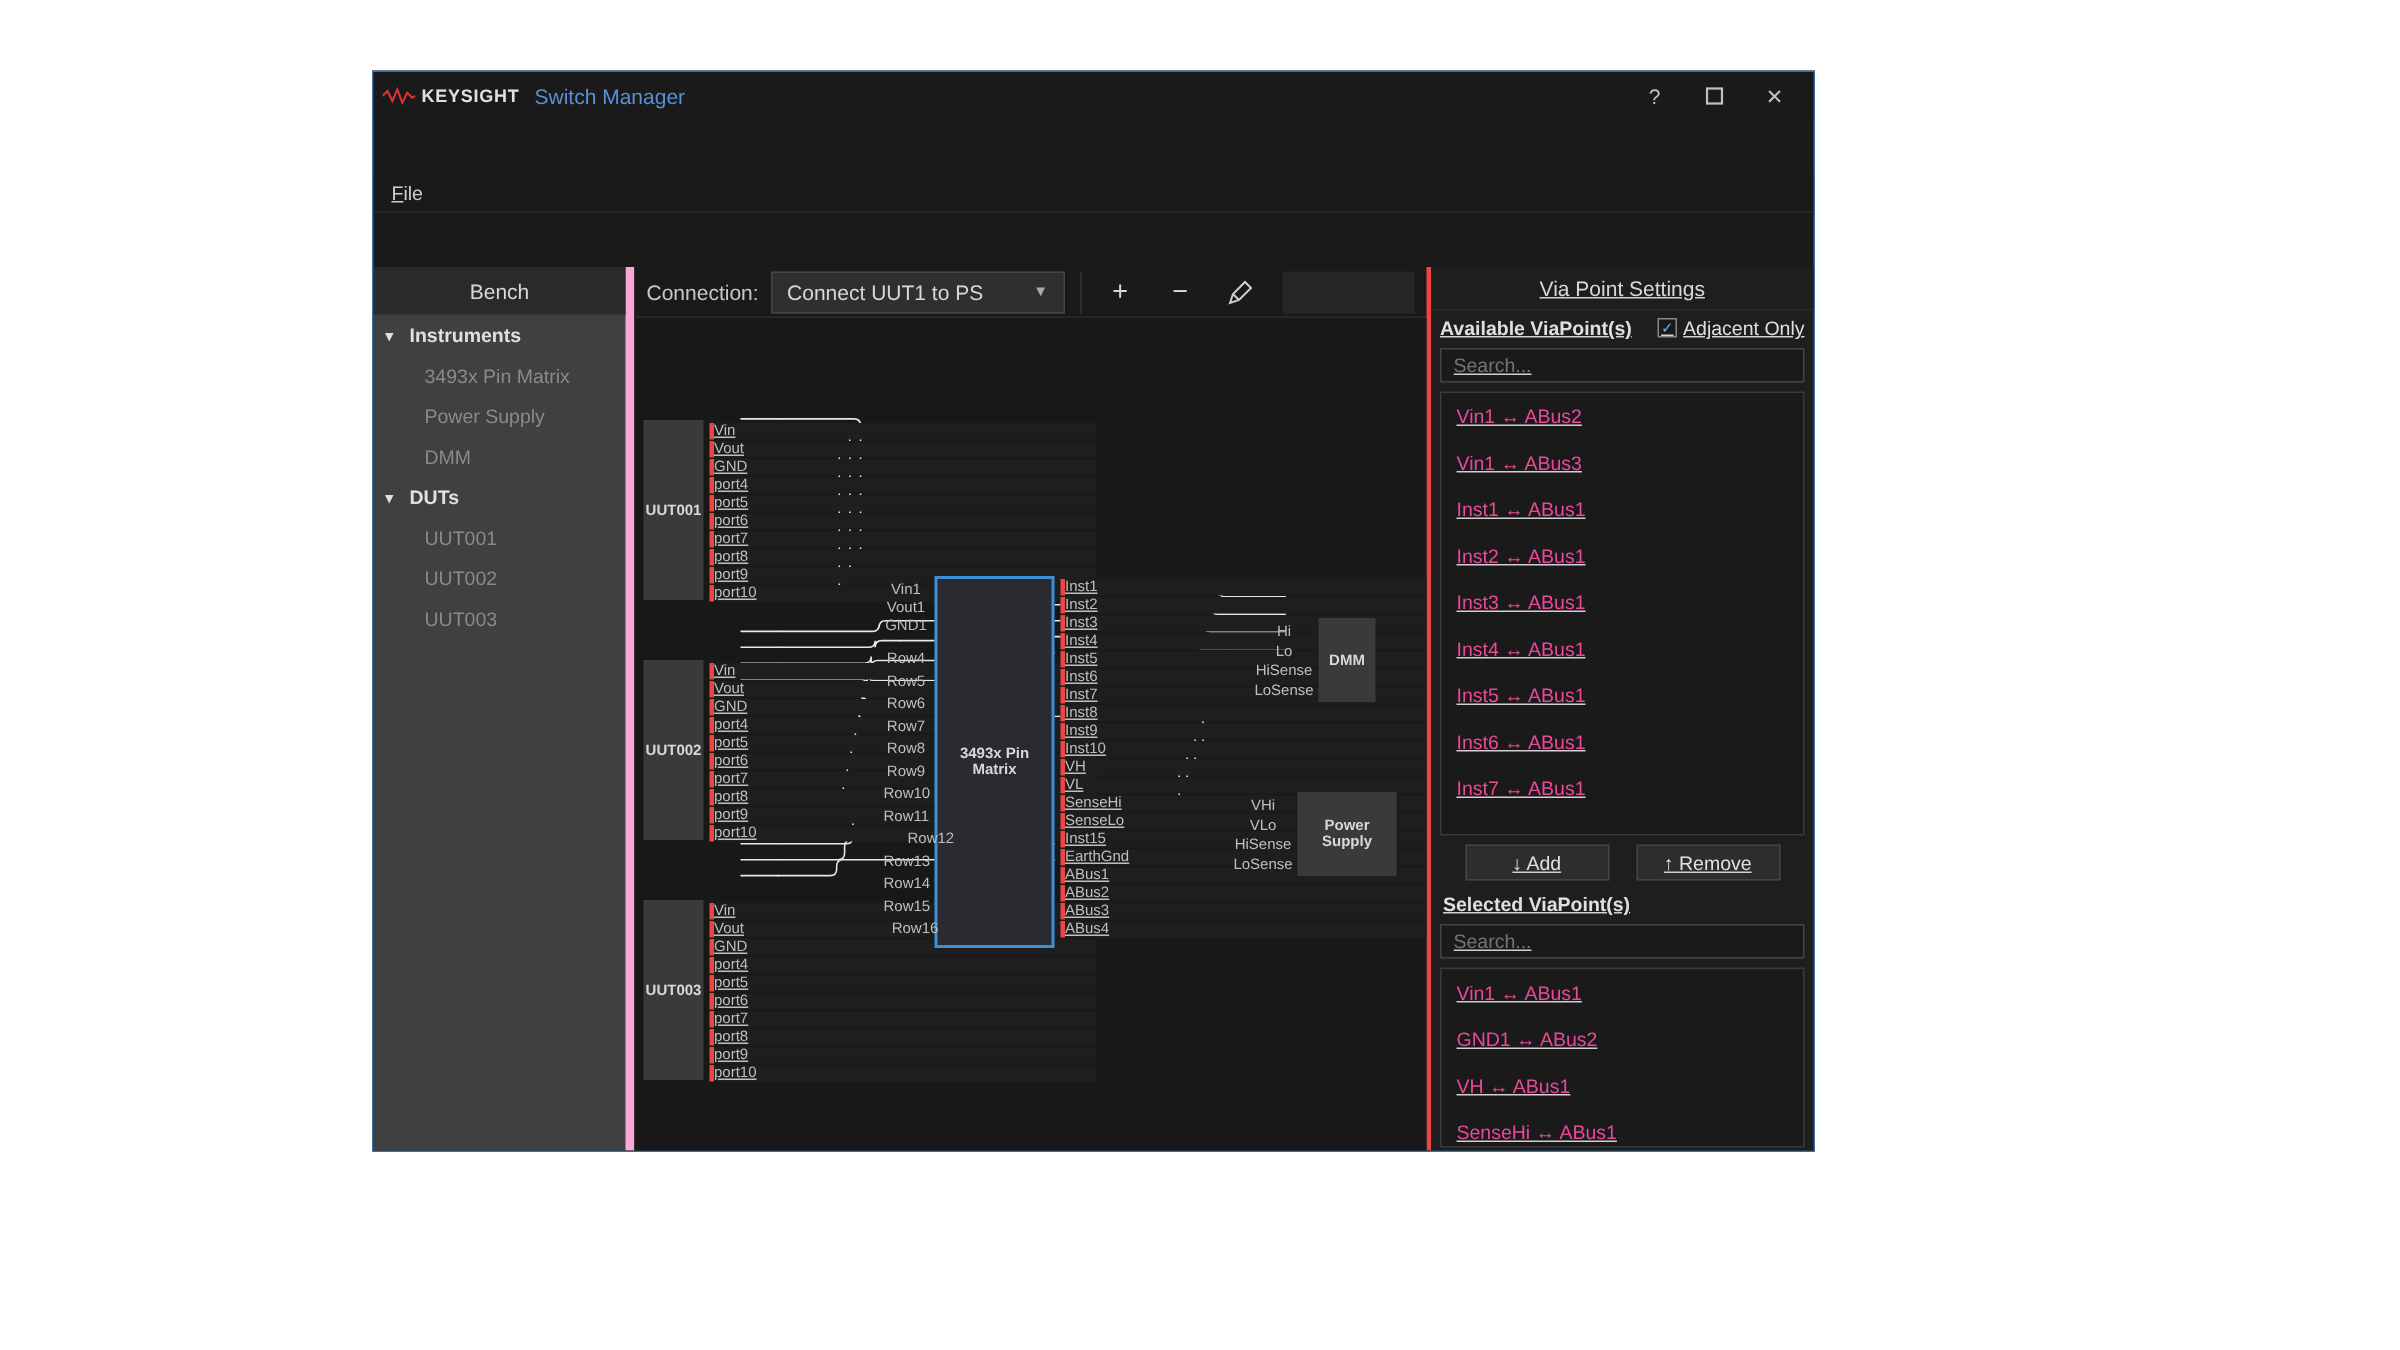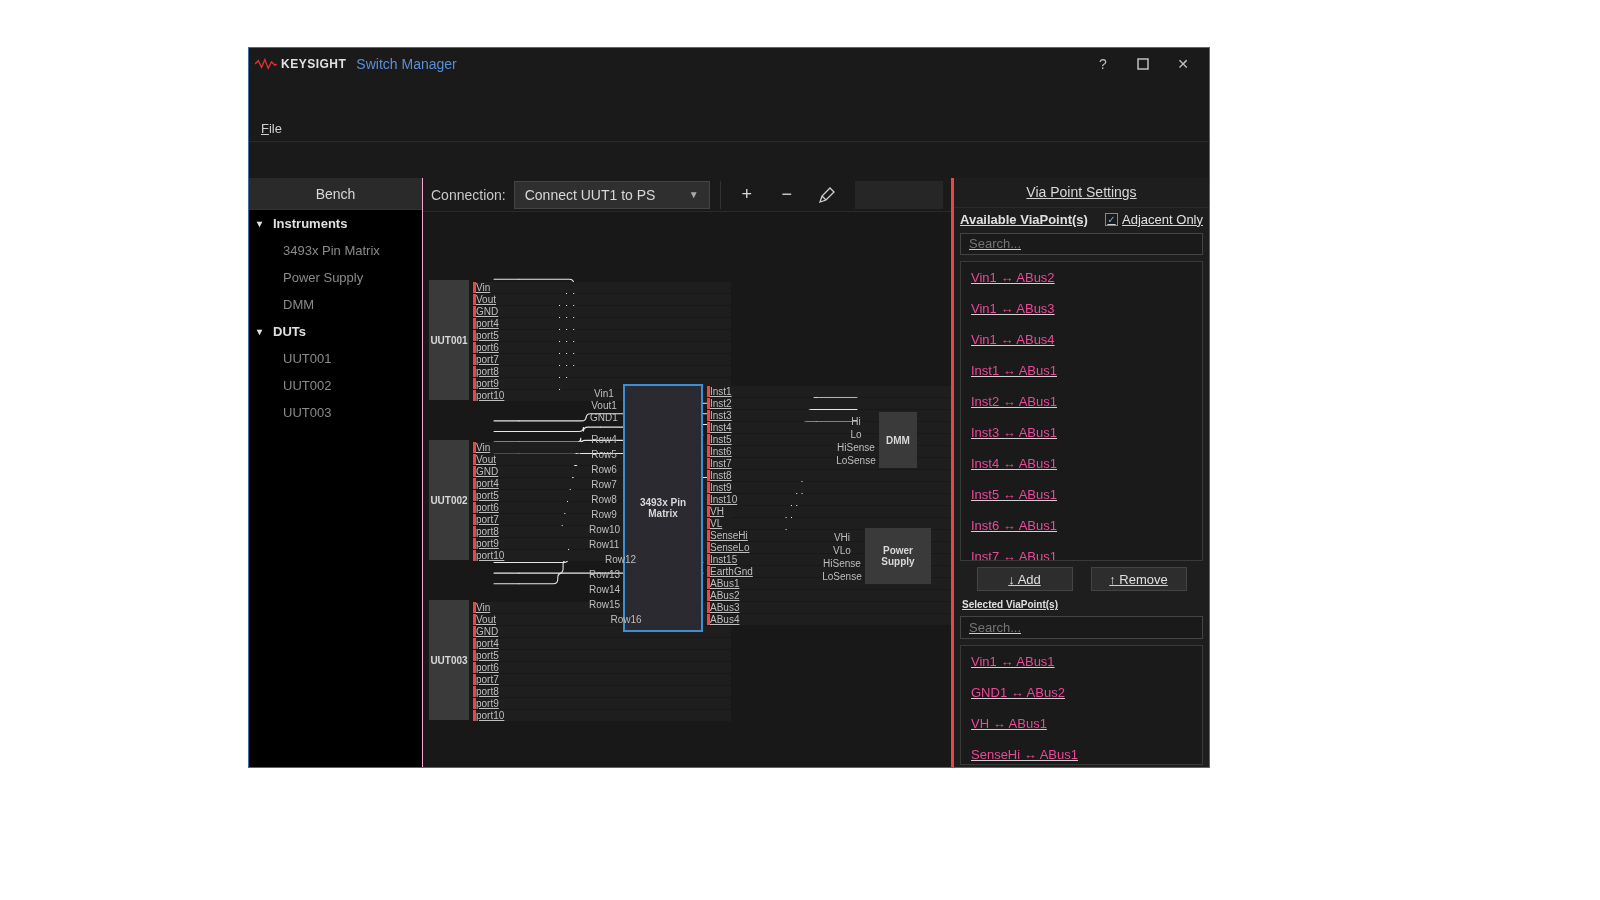--- a/index.html
+++ b/index.html
@@ -80,24 +80,24 @@
   .menu-item .ul { text-decoration: underline; }
   
   .main {
     flex: 1;
     display: flex;
     min-height: 0;
   }
   
   .sidebar {
     width: 174px;
-    background: #000000;
+    background: #404040;
     display: flex;
     flex-direction: column;
-    border-right: 1px solid #f9a8d4;
+    border-right: 6px solid #f9a8d4;
   }
   .sidebar-header {
     height: 32px;
     background: #2a2a2a;
     display: flex;
     align-items: center;
     justify-content: center;
     font-size: 14px;
     color: #d8d8d8;
     border-bottom: 1px solid #333;
@@ -289,21 +289,21 @@
     border: 1px solid #444;
     color: #e0e0e0;
     display: flex; align-items: center; justify-content: center;
     font-size: 13px;
     cursor: pointer;
   }
   .sel-label {
     padding: 4px 8px 2px 8px;
     color: #e0e0e0;
     font-weight: 600;
-    font-size: 10px;
+    font-size: 13px;
   }
   
   .list::-webkit-scrollbar { width: 12px; }
   .list::-webkit-scrollbar-track { background: #1a1a1a; }
   .list::-webkit-scrollbar-thumb { background: #4a4a4a; border: 2px solid #1a1a1a; }
 </style>
 </head>
 <body>
 
 <div class="window">
@@ -500,21 +500,21 @@
           <div class="port left" style="left: 166px; top: 252px; width: 30px;">Row6</div>
           <div class="port left" style="left: 166px; top: 267px; width: 30px;">Row7</div>
           <div class="port left" style="left: 166px; top: 282px; width: 30px;">Row8</div>
           <div class="port left" style="left: 166px; top: 297px; width: 30px;">Row9</div>
           <div class="port left" style="left: 166px; top: 312px; width: 30px;">Row10</div>
           <div class="port left" style="left: 166px; top: 327px; width: 30px;">Row11</div>
           <div class="port left" style="left: 166px; top: 342px; width: 30px; padding-left: 16px;">Row12</div>
           <div class="port left" style="left: 166px; top: 357px; width: 30px;">Row13</div>
           <div class="port left" style="left: 166px; top: 372px; width: 30px;">Row14</div>
           <div class="port left" style="left: 166px; top: 387px; width: 30px;">Row15</div>
-          <div class="port left" style="left: 166px; top: 402px; width: 42px; margin-left: 16px;">Row16</div>
+          <div class="port left" style="left: 166px; top: 402px; width: 42px;">Row16</div>
           <div class="port right" style="left: 284px; top: 174px;">Inst1</div>
           <div class="port right" style="left: 284px; top: 186px;">Inst2</div>
           <div class="port right" style="left: 284px; top: 198px;">Inst3</div>
           <div class="port right" style="left: 284px; top: 210px;">Inst4</div>
           <div class="port right" style="left: 284px; top: 222px;">Inst5</div>
           <div class="port right" style="left: 284px; top: 234px;">Inst6</div>
           <div class="port right" style="left: 284px; top: 246px;">Inst7</div>
           <div class="port right" style="left: 284px; top: 258px;">Inst8</div>
           <div class="port right" style="left: 284px; top: 270px;">Inst9</div>
           <div class="port right" style="left: 284px; top: 282px;">Inst10</div>
@@ -551,21 +551,20 @@
         <span class="avail-label">Available ViaPoint(s)</span>
         <label class="checklabel">
           <span class="checkbox" id="adjchk">✓</span>
           <span>Adjacent Only</span>
         </label>
       </div>
       <input class="search" placeholder="Search..." style="">
       <div class="list available" id="avail-list">
           <div class="list-item">Vin1 ↔ ABus2</div>
           <div class="list-item">Vin1 ↔ ABus3</div>
-          <div class="list-item">Vin1 ↔ ABus4</div>
           <div class="list-item">Inst1 ↔ ABus1</div>
           <div class="list-item">Inst2 ↔ ABus1</div>
           <div class="list-item">Inst3 ↔ ABus1</div>
           <div class="list-item">Inst4 ↔ ABus1</div>
           <div class="list-item">Inst5 ↔ ABus1</div>
           <div class="list-item">Inst6 ↔ ABus1</div>
           <div class="list-item">Inst7 ↔ ABus1</div>
         </div>
       <div class="btn-row">
         <div class="btn">↓ Add</div>

